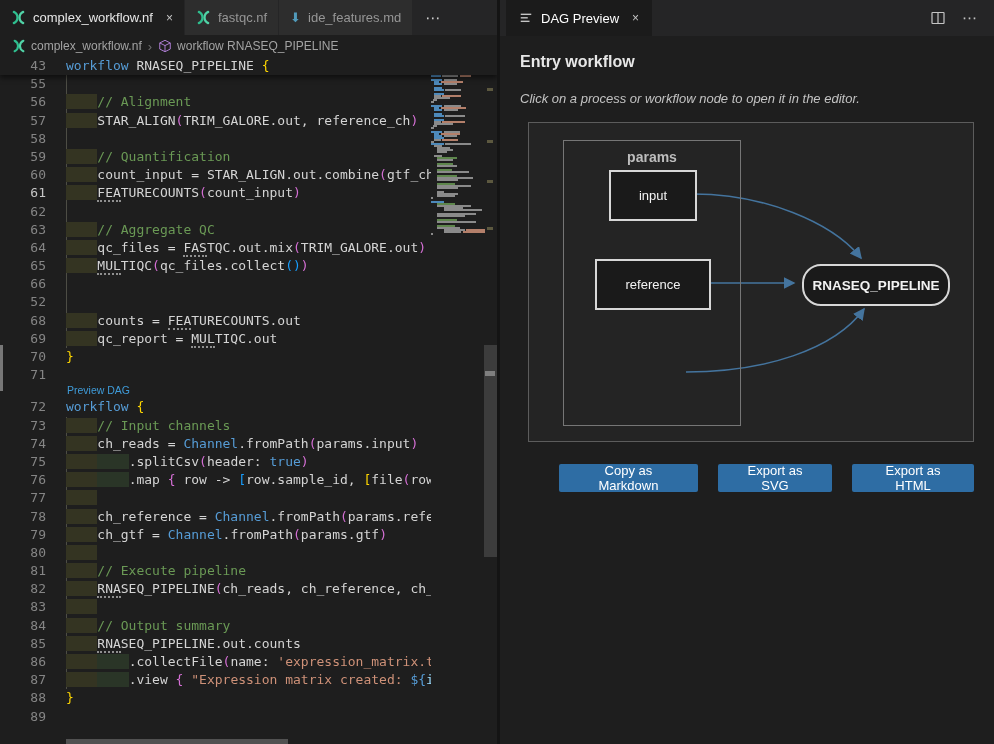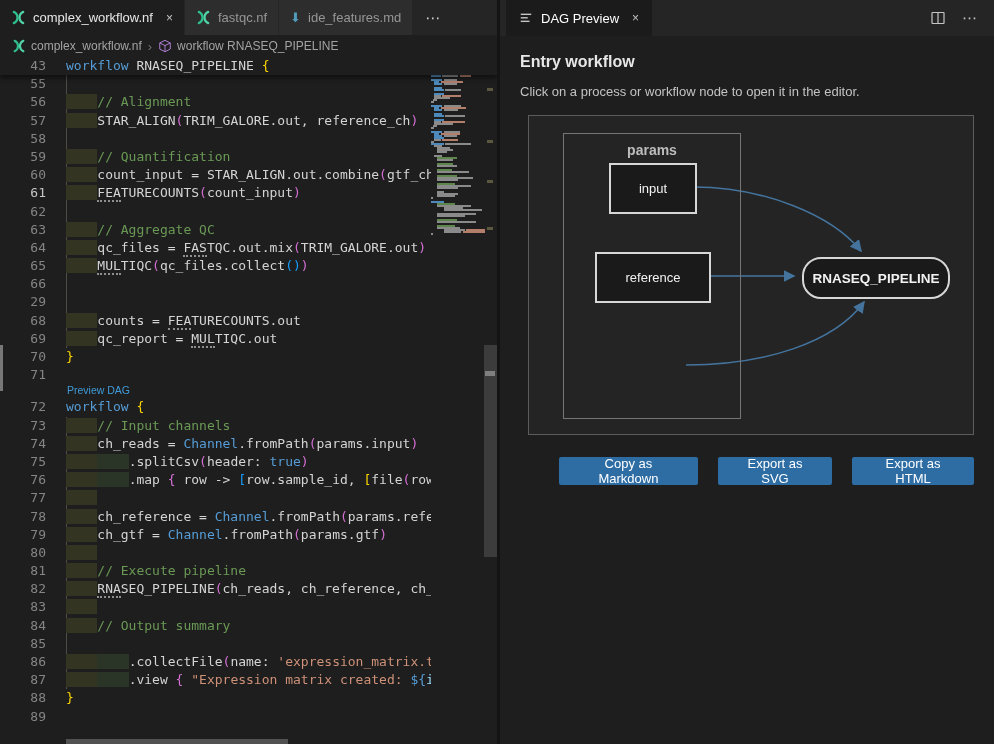--- a/index.html
+++ b/index.html
@@ -56,21 +56,21 @@
   .md-icon{color:#519aba;font-size:13px;line-height:1;}
 
   
   .panel{position:relative;flex:1;background:#1e1e1e;border-left:3px solid #141414;overflow:hidden;}
   .panel-tabbar{height:36px;background:#252526;display:flex;align-items:stretch;}
   .panel-tab{display:flex;align-items:center;gap:8px;padding:0 13px;margin-left:6px;background:#1b1b1b;color:#fff;font-size:13px;cursor:pointer;}
   .panel-tab .close{color:#c5c5c5;font-size:12px;margin-left:5px;}
   .panel-actions{margin-left:auto;display:flex;align-items:center;gap:16px;padding-right:16px;color:#c5c5c5;}
   .panel-body{padding:15px 20px 0 20px;}
   .panel-body h2{margin:2px 0 0 0;font-size:16px;font-weight:700;color:#e7e7e7;}
-  .panel-body p{margin:13px 0 0 0;font-size:13px;color:#c3c3c3;}
+  .panel-body p{margin:20px 0 0 0;font-size:13px;color:#c3c3c3;font-style:italic;}
 
   .dag{position:relative;margin:16px 0 0 8px;width:444px;height:318px;border:1px solid #5c5c5c;background:#242424;}
   .edges{position:absolute;inset:0;}
   .cluster{position:absolute;left:34px;top:17px;width:176px;height:284px;border:1px solid #767676;}
   .cluster-label{position:absolute;top:8px;left:0;right:0;text-align:center;color:#bdbdbd;font-weight:700;font-size:14px;}
   .nodebox{position:absolute;display:flex;align-items:center;justify-content:center;background:#1a1a1a;border:2px solid #d7d7d7;color:#f2f2f2;font-size:13px;cursor:pointer;}
   .node-input{left:80px;top:47px;width:84px;height:47px;}
   .node-reference{left:66px;top:136px;width:112px;height:47px;}
   .node-gtf{left:87px;top:225px;width:70px;height:48px;}
   .node-pill{left:273px;top:141px;width:144px;height:38px;border-radius:19px;border-width:2.5px;font-weight:700;font-size:13.5px;}
@@ -193,21 +193,21 @@
             <span class="ln">65</span>
             <i class="gd"></i>
             <span class="lt"><span class="i1">    </span><span class="tk-h3">MUL</span><span class="tk-pl">TIQC</span><span class="tk-b2">(</span><span class="tk-pl">qc_files.collect</span><span class="tk-b3">()</span><span class="tk-b2">)</span></span>
           </div>
           <div class="cl">
             <span class="ln">66</span>
             <i class="gd"></i>
             <span class="lt"></span>
           </div>
           <div class="cl">
-            <span class="ln">29</span>
+            <span class="ln">52</span>
             <i class="gd"></i>
           </div>
           <div class="cl">
             <span class="ln">68</span>
             <i class="gd"></i>
             <span class="lt"><span class="i1">    </span><span class="tk-pl">counts = </span><span class="tk-h3">FEA</span><span class="tk-pl">TURECOUNTS.out</span></span>
           </div>
           <div class="cl">
             <span class="ln">69</span>
             <i class="gd"></i>
@@ -282,20 +282,21 @@
             <span class="lt"><span class="i1">    </span></span>
           </div>
           <div class="cl">
             <span class="ln">84</span>
             <i class="gd"></i>
             <span class="lt"><span class="i1">    </span><span class="tk-cm">// Output summary</span></span>
           </div>
           <div class="cl">
             <span class="ln">85</span>
             <i class="gd"></i>
+            <span class="lt"><span class="i1">    </span><span class="tk-h3">RNA</span><span class="tk-pl">SEQ_PIPELINE.out.counts</span></span>
           </div>
           <div class="cl">
             <span class="ln">86</span>
             <i class="gd"></i>
             <span class="lt"><span class="i1">    </span><span class="i2">    </span><span class="tk-pl">.collectFile</span><span class="tk-b2">(</span><span class="tk-pl">name: </span><span class="tk-str">'expression_matrix.txt'</span></span>
           </div>
           <div class="cl">
             <span class="ln">87</span>
             <i class="gd"></i>
             <span class="lt"><span class="i1">    </span><span class="i2">    </span><span class="tk-pl">.view </span><span class="tk-b2">{</span><span class="tk-pl"> </span><span class="tk-str">"Expression matrix created: </span><span class="tk-kw">${</span><span class="tk-var">it</span><span class="tk-kw">}</span></span>

